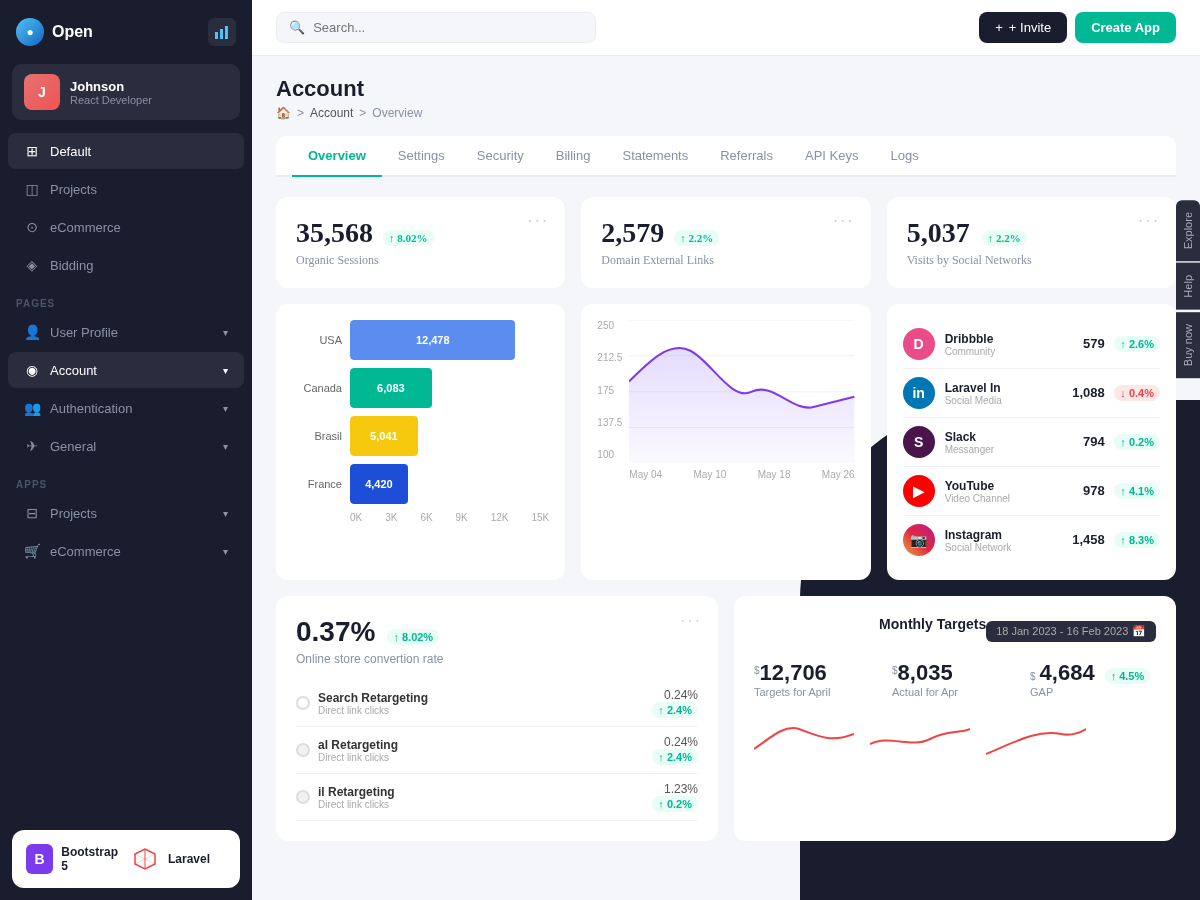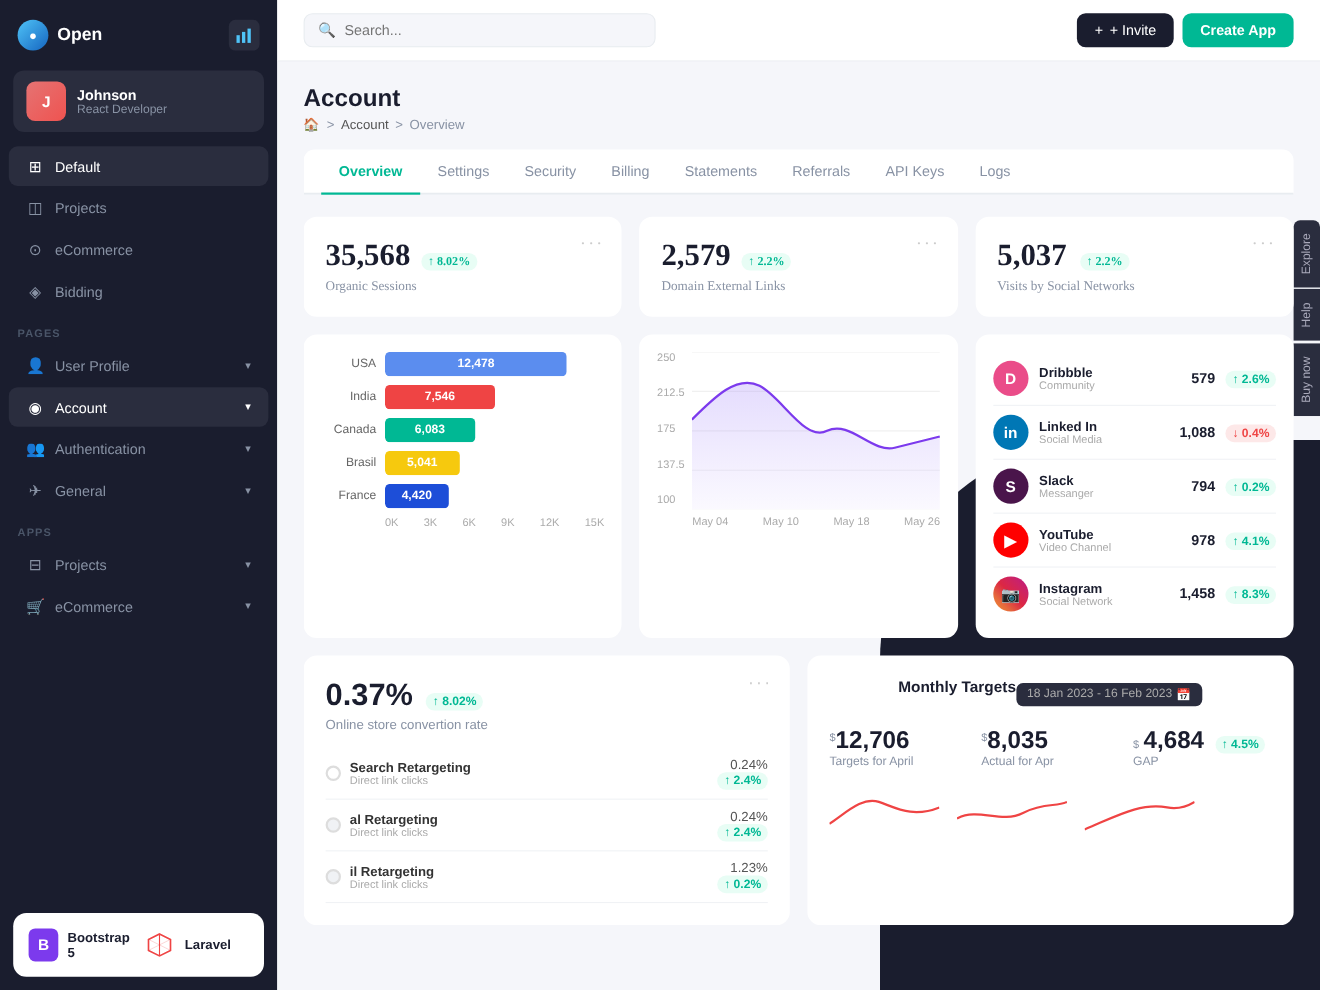--- a/index.html
+++ b/index.html
@@ -288,21 +288,21 @@
       padding: 16px;
     }
 
     
     .bar-chart { }
     .bar-row {
       display: flex; align-items: center; gap: 8px;
       margin-bottom: 8px;
     }
     .bar-label { width: 50px; font-size: 11px; color: #666; text-align: right; }
-    .bar-track { flex: 1; height: 22px; border-radius: 4px; overflow: hidden; position: relative; }
+    .bar-track { flex: 1; height: 40px; border-radius: 4px; overflow: hidden; position: relative; }
     .bar-fill { height: 100%; border-radius: 4px; display: flex; align-items: center; justify-content: center; font-size: 11px; font-weight: 700; color: #fff; }
     .bar-usa { background: #5b8def; }
     .bar-india { background: #ef4444; }
     .bar-canada { background: #00b894; }
     .bar-brasil { background: #f6c90e; }
     .bar-france { background: #1d4ed8; }
     .bar-axis {
       display: flex; justify-content: space-between;
       padding-left: 58px;
       font-size: 10px; color: #aaa; margin-top: 4px;
@@ -580,26 +580,20 @@
 
         <div class="chart-card bar-chart">
 
           <div class="bar-row">
             <div class="bar-label">USA</div>
             <div class="bar-track">
               <div class="bar-fill bar-usa" style="width:83%;">12,478</div>
             </div>
           </div>
           <div class="bar-row">
-            <div class="bar-label">India</div>
-            <div class="bar-track">
-              <div class="bar-fill bar-india" style="width:50%;">7,546</div>
-            </div>
-          </div>
-          <div class="bar-row">
             <div class="bar-label">Canada</div>
             <div class="bar-track">
               <div class="bar-fill bar-canada" style="width:41%;">6,083</div>
             </div>
           </div>
           <div class="bar-row">
             <div class="bar-label">Brasil</div>
             <div class="bar-track">
               <div class="bar-fill bar-brasil" style="width:34%;">5,041</div>
             </div>
@@ -667,21 +661,21 @@
               </div>
               <div class="social-value">
                 <span>579</span>
                 <span class="stat-badge badge-up">↑ 2.6%</span>
               </div>
             </div>
 
             <div class="social-item">
               <div class="social-icon" style="background:#0077b5;">in</div>
               <div>
-                <div class="social-name">Linked In</div>
+                <div class="social-name">Laravel In</div>
                 <div class="social-type">Social Media</div>
               </div>
               <div class="social-value">
                 <span>1,088</span>
                 <span class="stat-badge badge-down">↓ 0.4%</span>
               </div>
             </div>
 
             <div class="social-item">
               <div class="social-icon" style="background:#4a154b;">S</div>
@@ -762,21 +756,21 @@
               </div>
               <div style="margin-left:auto;display:flex;flex-direction:column;align-items:flex-end;text-align:right;">
                 <span class="conv-pct-val">1.23%</span>
                 <span class="stat-badge badge-up">↑ 0.2%</span>
               </div>
             </div>
           </div>
         </div>
 
         <div class="targets-card">
-          <div style="display:flex;align-items:center;justify-content:center;margin-bottom:14px;">
+          <div style="display:flex;align-items:center;justify-content:flex-end;margin-bottom:14px;">
             <span class="targets-title">Monthly Targets</span>
             <span style="font-size:11px;background:#2a2d3e;color:#aaa;padding:4px 10px;border-radius:6px;display:flex;align-items:center;gap:4px;">
               <span>18 Jan 2023 - 16 Feb 2023</span>
               <span>📅</span>
             </span>
           </div>
           <div class="targets-grid">
 
             <div class="target-item">
               <div><span class="target-dollar">$</span><span class="target-value">12,706</span></div>

